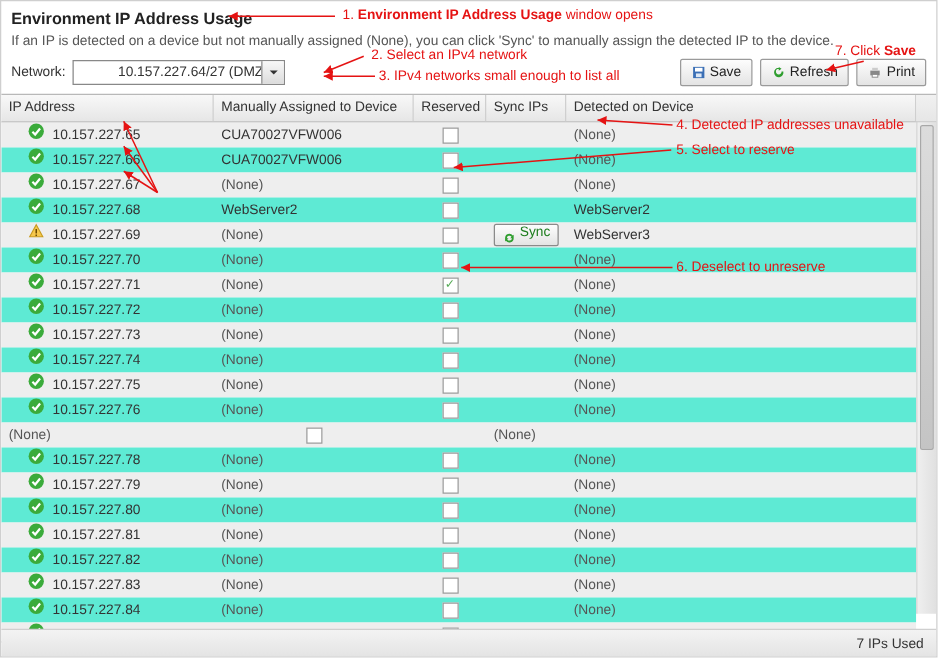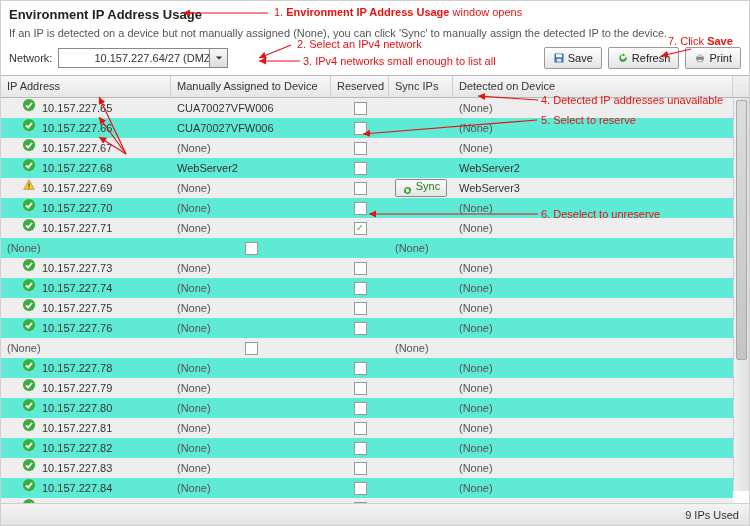--- a/index.html
+++ b/index.html
@@ -336,20 +336,27 @@
             <span>10.157.227.71</span>
           </div>
           <div class="none">(None)</div>
           <div class="centercell">
             <span class="chk on"></span>
           </div>
           <div class="centercell"></div>
           <div class="none">(None)</div>
         </div>
         <div class="row odd">
+          <div class="ipcell">
+            <span><svg viewBox="0 0 16 16">
+                <circle cx="8" cy="8" r="7" fill="#3bab3b"></circle>
+                <path d="M4.5 8.5 L7 11 L11.5 5.5" stroke="#fff" stroke-width="2" fill="none"></path>
+              </svg></span>
+            <span>10.157.227.72</span>
+          </div>
           <div class="none">(None)</div>
           <div class="centercell">
             <span class="chk"></span>
           </div>
           <div class="centercell"></div>
           <div class="none">(None)</div>
         </div>
         <div class="row even">
           <div class="ipcell">
             <span><svg viewBox="0 0 16 16">
@@ -539,21 +546,21 @@
           <div class="none">(None)</div>
         </div>
       </div>
   </div>
   <div class="sbar">
     <div class="thumb"></div>
   </div>
 </div>
 
 <div class="footer">
-  <span>9 IPs Used</span>
+  <span>7 IPs Used</span>
 </div>
 
 <svg class="arrows" viewBox="0 0 750 526">
   <defs>
     <marker id="ah" markerWidth="8" markerHeight="8" refX="6" refY="3" orient="auto">
       <path class="ah" d="M0 0 L6 3 L0 6 Z"></path>
     </marker>
   </defs>
 
   <line x1="267" y1="12" x2="182" y2="12" marker-end="url(#ah)"></line>

